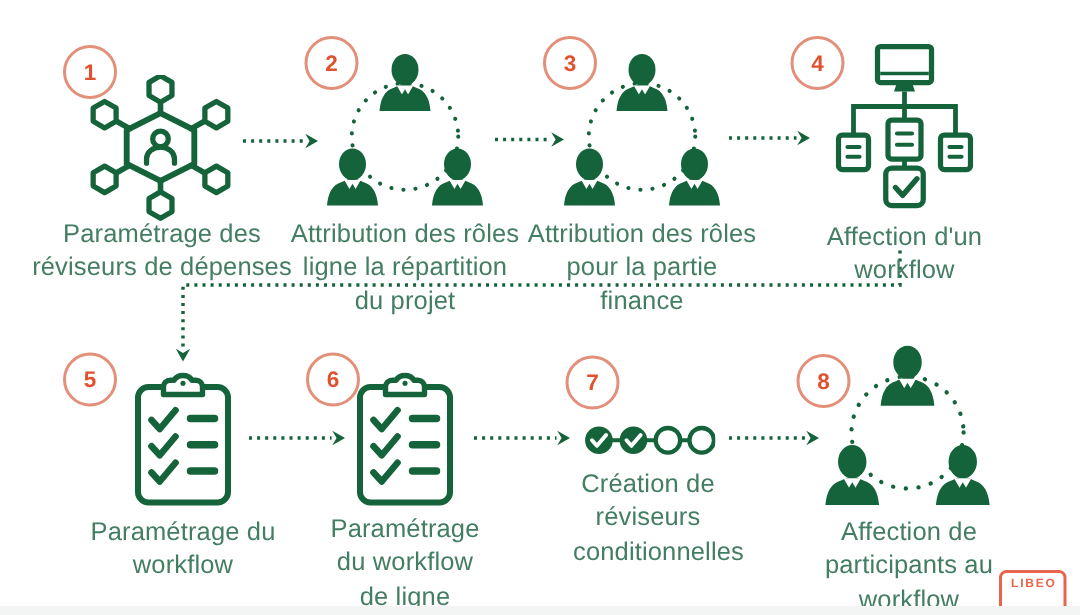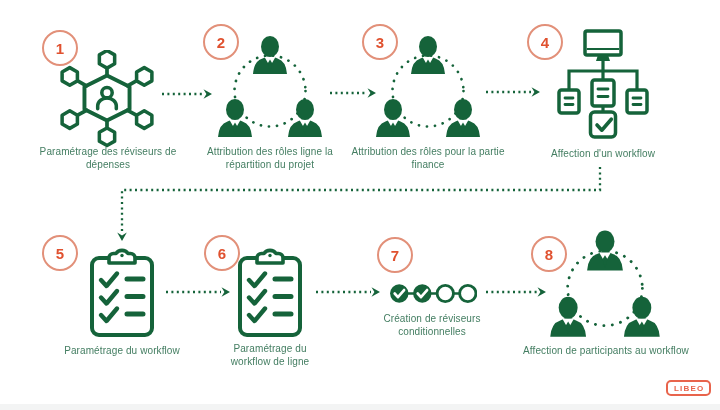--- a/index.html
+++ b/index.html
@@ -18,27 +18,27 @@
   .connectors{position:absolute;left:0;top:0;width:720px;height:410px;pointer-events:none;}
   .num{
     position:absolute;width:36px;height:36px;border-radius:50%;
     border:2px solid var(--circle-orange);color:var(--number-orange);
     font-size:15px;font-weight:700;display:flex;align-items:center;justify-content:center;
     background:#fff;
   }
   .icon{position:absolute;color:var(--icon-green);}
   .lbl{
     position:absolute;text-align:center;color:var(--label-green);
-    font-size:10px;line-height:1.32;letter-spacing:.1px;
+    font-size:17px;line-height:1.32;letter-spacing:.1px;
   }
   .brand{
     position:absolute;left:666px;top:380px;
     border:2px solid var(--badge-orange);border-radius:5px;
     color:var(--badge-orange);font-size:8px;font-weight:700;letter-spacing:1.2px;
-    padding:2px 5px 1px 6px;background:#fff;
+    padding:2px 5px 16px 6px;background:#fff;
   }
   .bottom-strip{position:absolute;left:0;bottom:0;width:720px;height:6px;background:#f3f4f4;}
 </style>
 </head>
 <body>
 
 <div class="canvas">
 
   <svg width="0" height="0" style="position:absolute" aria-hidden="true">
     <defs>

